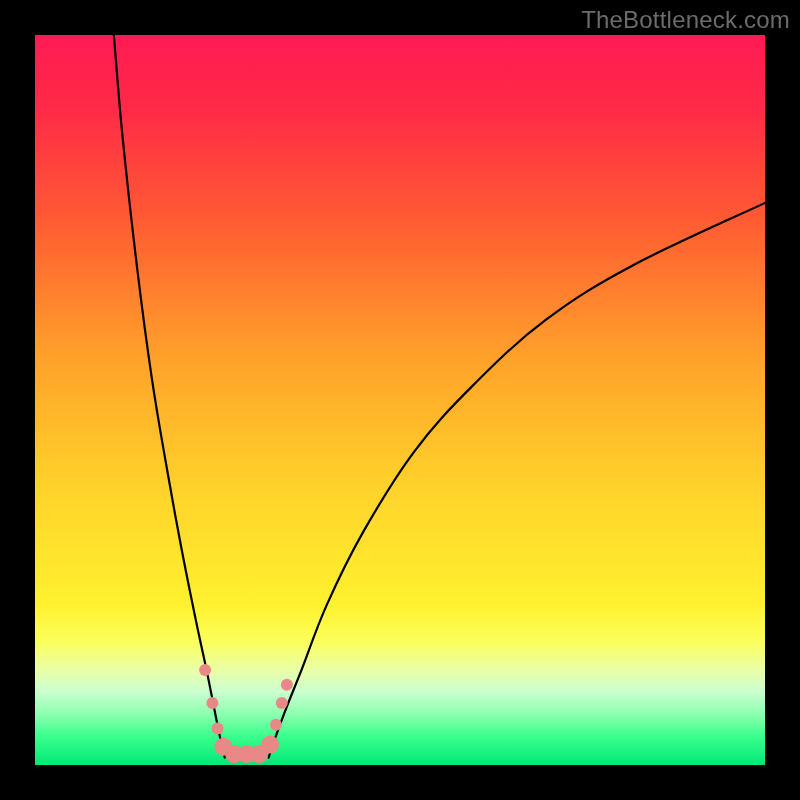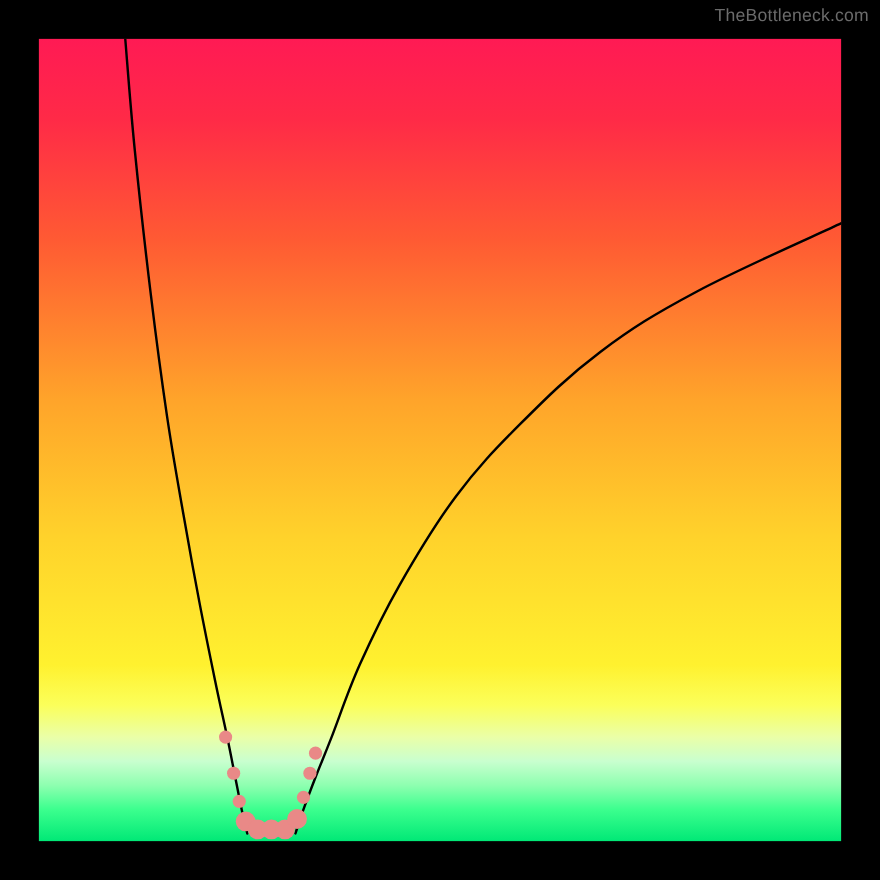--- a/index.html
+++ b/index.html
@@ -32,21 +32,21 @@
     left: 0;
     top: 0;
     width: 100%;
     height: 100%;
   }
   .watermark {
     position: absolute;
     top: 6px;
     right: 10px;
     color: #6b6b6b;
-    font-size: 16px;
+    font-size: 24px;
     font-weight: 500;
     letter-spacing: 0.2px;
   }
   svg.curves {
     position: absolute;
     left: 0;
     top: 0;
     width: 100%;
     height: 100%;
   }

